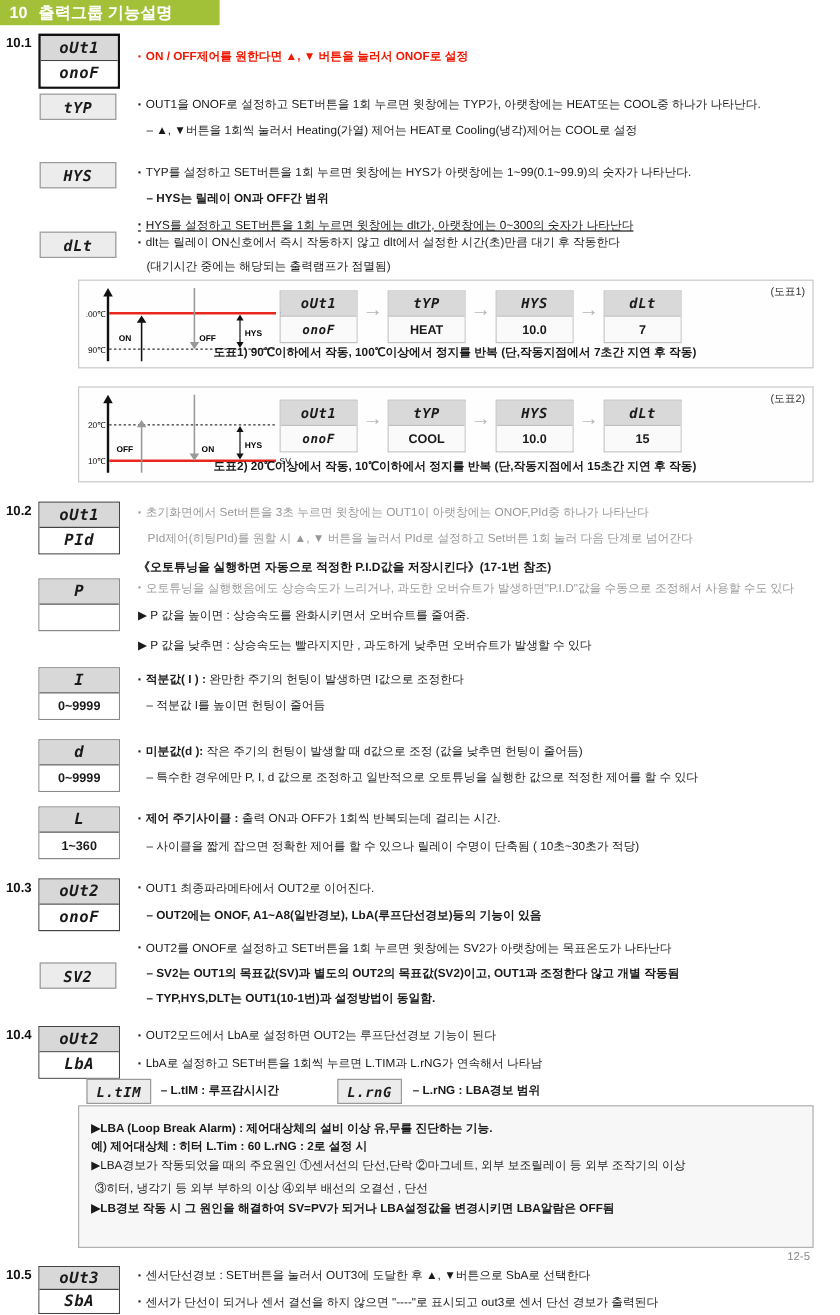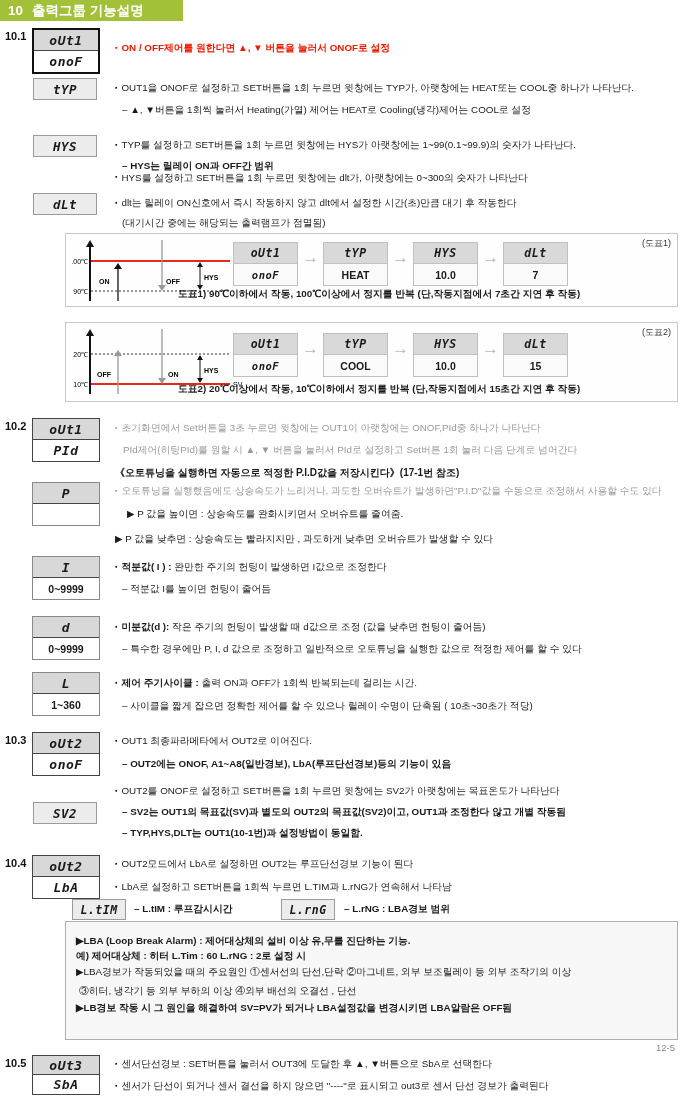--- a/index.html
+++ b/index.html
@@ -75,21 +75,21 @@
     <div class="ln bl">OUT1을 ONOF로 설정하고 SET버튼을 1회 누르면  윗창에는 TYP가, 아랫창에는 HEAT또는 COOL중 하나가 나타난다.</div>
     <div class="ln sub" style="margin-top:11px;">– ▲, ▼버튼을 1회씩 눌러서 Heating(가열) 제어는  HEAT로  Cooling(냉각)제어는 COOL로 설정</div>
   </div>
 </div>
 
 <div class="abs" style="top:135px;left:0;width:700px;height:55px;">
   <div class="single seg">HYS</div>
   <div class="txt" style="top:4px;">
     <div class="ln bl">TYP를 설정하고 SET버튼을 1회 누르면 윗창에는 HYS가  아랫창에는 1~99(0.1~99.9)의 숫자가 나타난다.</div>
     <div class="ln sub b" style="margin-top:10px;">– HYS는 릴레이 ON과 OFF간 범위</div>
-    <div class="ln bl" style="margin-top:0;">HYS를 설정하고 SET버튼을 1회 누르면 윗창에는 dlt가, 아랫창에는 0~300의 숫자가 나타난다</div>
+    <div class="ln bl" style="margin-top:11px;text-decoration:underline;">HYS를 설정하고 SET버튼을 1회 누르면 윗창에는 dlt가, 아랫창에는 0~300의 숫자가 나타난다</div>
   </div>
 </div>
 
 <div class="abs" style="top:193px;left:0;width:700px;height:40px;">
   <div class="single seg">dLt</div>
   <div class="txt" style="top:4px;">
     <div class="ln bl">dlt는 릴레이 ON신호에서 즉시 작동하지 않고 dlt에서 설정한 시간(초)만큼 대기 후 작동한다</div>
     <div class="ln sub" style="margin-top:9px;">(대기시간 중에는 해당되는 출력램프가 점멸됨)</div>
   </div>
 </div>
@@ -194,21 +194,21 @@
 
 <div class="abs b" style="top:466px;left:115px;font-size:10px;">《오토튜닝을 실행하면 자동으로 적정한 P.I.D값을 저장시킨다》(17-1번 참조)</div>
 
 <div class="abs" style="top:482px;left:0;width:700px;height:56px;">
   <div class="disp d-thin" style="border-color:#888;">
     <div class="cell top seg">P</div>
     <div class="cell bot seg"></div>
   </div>
   <div class="txt" style="top:3px;">
     <div class="ln bl gray">오토튜닝을 실행했음에도 상승속도가 느리거나, 과도한 오버슈트가 발생하면"P.I.D"값을 수동으로 조정해서 사용할 수도 있다</div>
-    <div class="ln" style="margin-top:12px;margin-left:12px;">▶ P 값을 높이면 : 상승속도를 완화시키면서 오버슈트를 줄여줌.</div>
+    <div class="ln" style="margin-top:12px;">▶ P 값을 높이면 : 상승속도를 완화시키면서 오버슈트를 줄여줌.</div>
     <div class="ln" style="margin-top:13px;">▶ P 값을 낮추면 : 상승속도는 빨라지지만 , 과도하게 낮추면 오버슈트가 발생할 수 있다</div>
   </div>
 </div>
 
 <div class="abs" style="top:556px;left:0;width:700px;height:46px;">
   <div class="disp d-thin" style="border-color:#888;">
     <div class="cell top seg">I</div>
     <div class="cell bot rangecell">0~9999</div>
   </div>
   <div class="txt" style="top:5px;">

